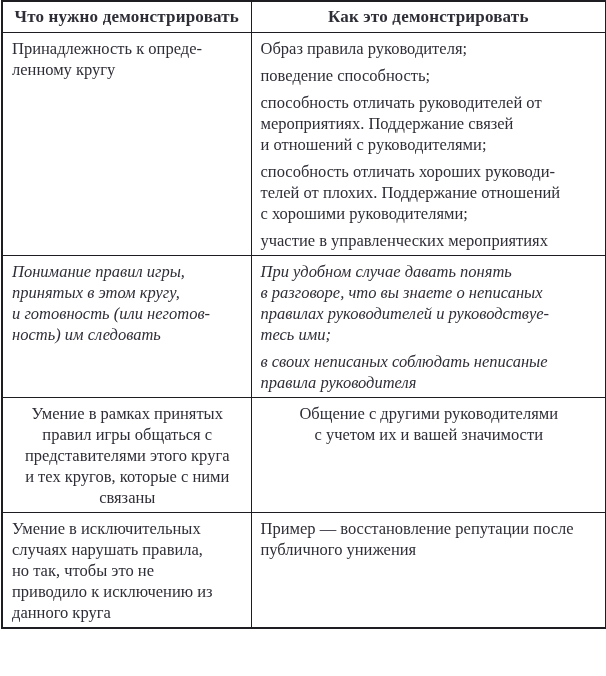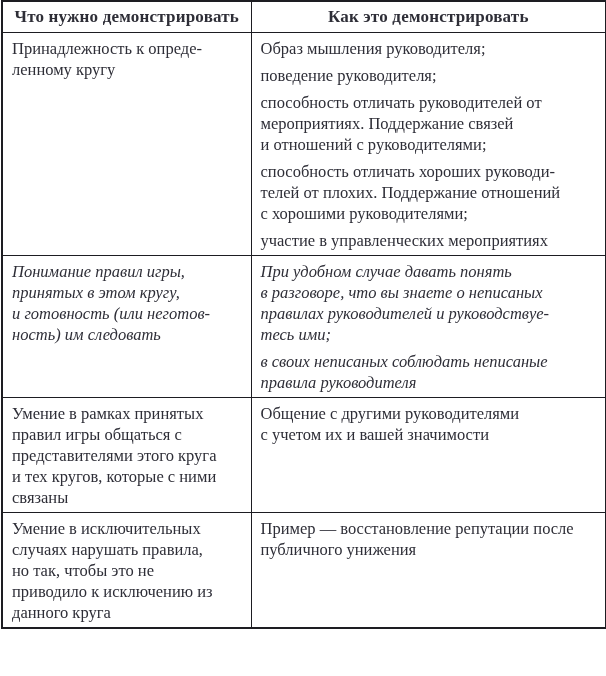--- a/index.html
+++ b/index.html
@@ -46,21 +46,21 @@
     font-size: 16.5px;
     line-height: 21px;
   }
   td p {
     margin: 0 0 6px 0;
     white-space: pre-line;
   }
   td p:last-child { margin-bottom: 0; }
   tr.row-1 td { height: 206px; }
   tr.row-2 td { height: 126px; font-style: italic; }
-  tr.row-3 td { height: 103px; }
+  tr.row-3 td { height: 103px; text-align: center; }
   tr.row-4 td { height: 61px; }
   tr.row-5 td { height: 101px; }
 </style>
 </head>
 <body>
 
 <div class="page">
   <table class="demo-table">
     <colgroup>
       <col class="col-what">
@@ -72,22 +72,22 @@
         <th>Как это демонстрировать</th>
       </tr>
     </thead>
     <tbody>
       <tr class="row-1">
         <td>
           <p>Принадлежность к опреде-
 ленному кругу</p>
         </td>
         <td>
-          <p>Образ мышления руководителя;</p>
-          <p>поведение руководителя;</p>
+          <p>Образ правила руководителя;</p>
+          <p>поведение способность;</p>
           <p>способность отличать руководителей от
 мероприятиях. Поддержание связей
 и отношений с руководителями;</p>
           <p>способность отличать хороших руководи-
 телей от плохих. Поддержание отношений
 с хорошими руководителями;</p>
           <p>участие в управленческих мероприятиях</p>
         </td>
       </tr>
       <tr class="row-2">

